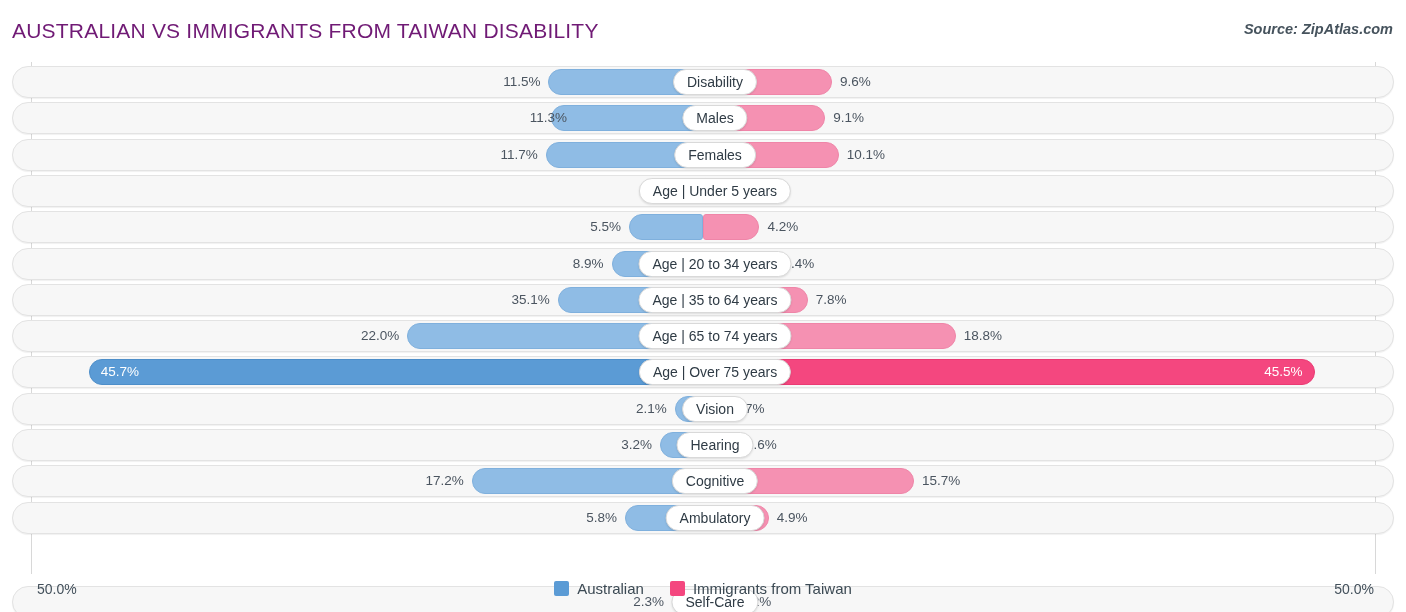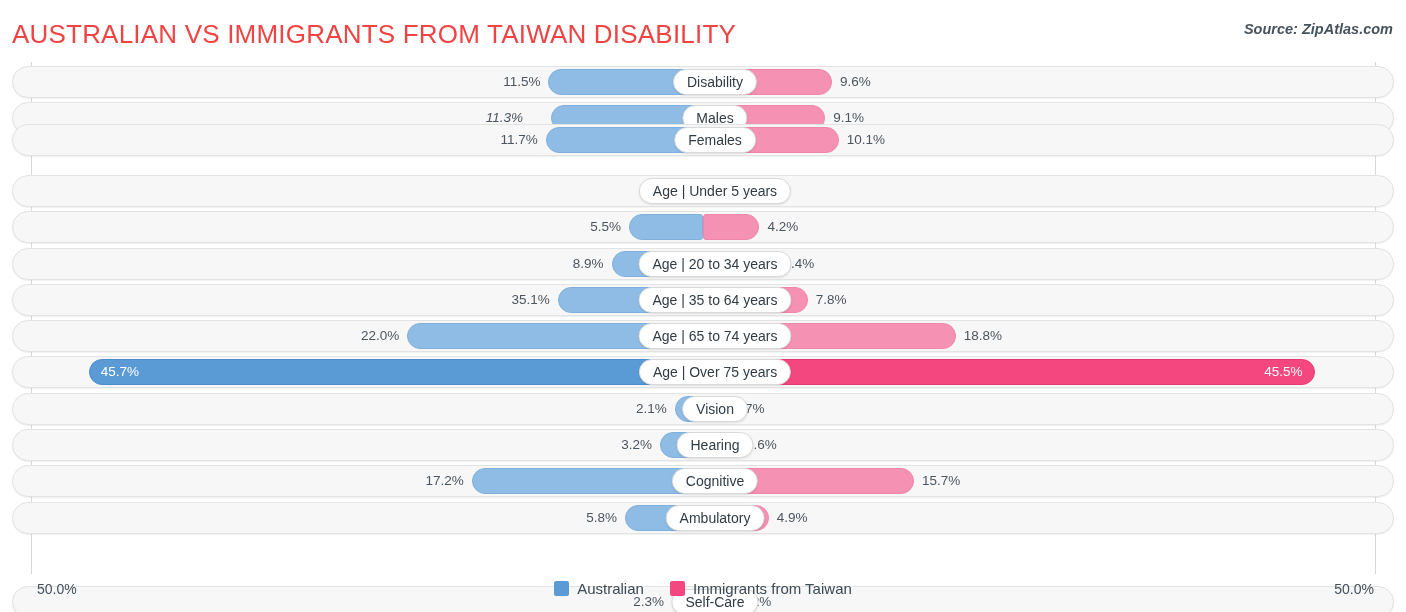--- a/index.html
+++ b/index.html
@@ -19,23 +19,23 @@
   #header {
     position: absolute;
     left: 0; top: 0;
     width: 1406px;
     height: 56px;
   }
   #chart-title {
     position: absolute;
     left: 12px;
     top: 19px;
-    font-size: 26px;
+    font-size: 21px;
     letter-spacing: 0.2px;
-    color: #ef4444;
+    color: #701a75;
     white-space: nowrap;
   }
   #source-note {
     position: absolute;
     right: 13px;
     top: 21px;
     font-size: 14.5px;
     font-style: italic;
     font-weight: bold;
     color: #46535d;
@@ -203,25 +203,25 @@
         <div class="bar left" style="left: 536.44px; width: 154.56px;"></div>
         <div class="bar right" style="left: 691px; width: 129.024px;"></div>
         <div class="val left" style="left: 448.44px; width: 80px;">11.5%</div>
         <div class="val right" style="left: 828.024px; width: 80px;">9.6%</div>
         <div class="pill">Disability</div>
       </div>
       <div class="row" style="top: 40.3px;">
         <div class="track"></div>
         <div class="bar left" style="left: 539.128px; width: 151.872px;"></div>
         <div class="bar right" style="left: 691px; width: 122.304px;"></div>
-        <div class="val left" style="left: 431px; width: 80px; font-style: italic;">11.3%</div>
+        <div class="val left" style="left: 475px; width: 80px;">11.3%</div>
         <div class="val right" style="left: 821.304px; width: 80px;">9.1%</div>
         <div class="pill">Males</div>
       </div>
-      <div class="row" style="top: 62px;">
+      <div class="row" style="top: 77px;">
         <div class="track"></div>
         <div class="bar left" style="left: 533.752px; width: 157.248px;"></div>
         <div class="bar right" style="left: 691px; width: 135.744px;"></div>
         <div class="val left" style="left: 445.752px; width: 80px;">11.7%</div>
         <div class="val right" style="left: 834.744px; width: 80px;">10.1%</div>
         <div class="pill">Females</div>
       </div>
       <div class="row" style="top: 112.9px;">
         <div class="track"></div>
         <div class="bar left" style="left: 672.184px; width: 18.816px;"></div>

